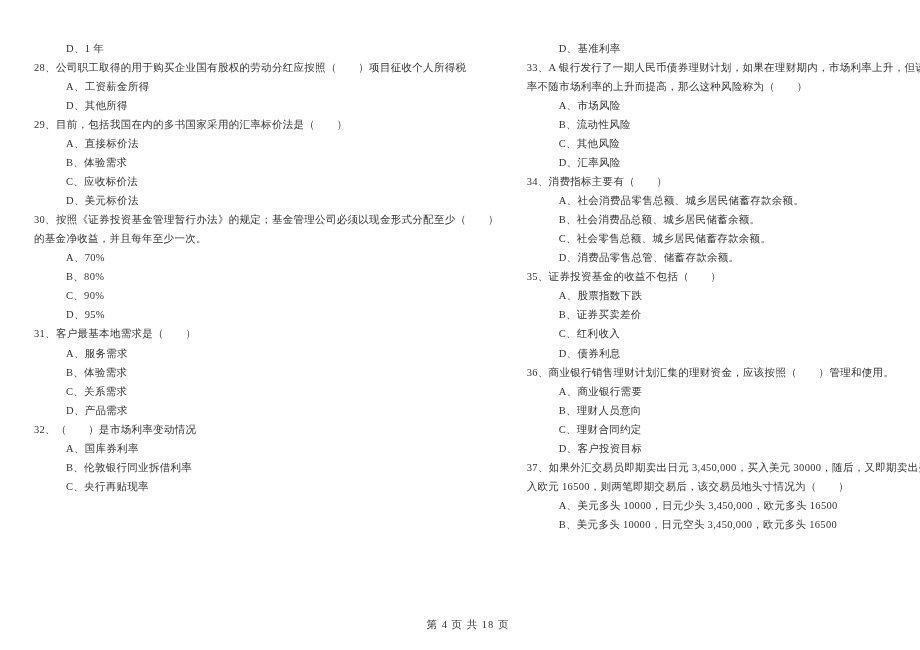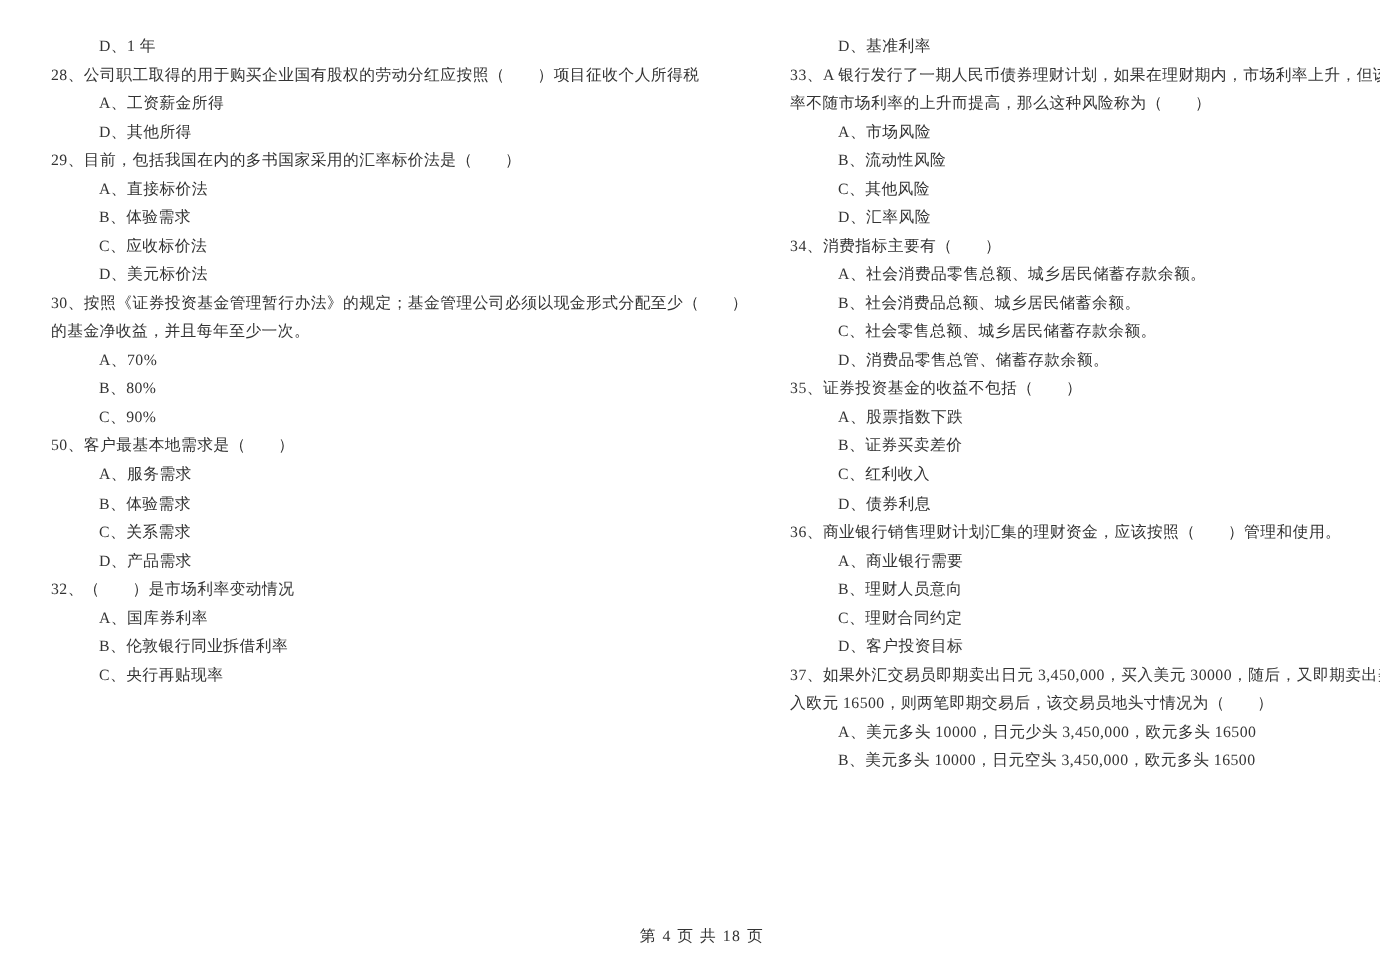--- a/index.html
+++ b/index.html
@@ -10,21 +10,21 @@
       font-family: "SimSun", "宋体", serif;
       font-size: 10.5px;
       color: #333;
       line-height: 1.7;
       overflow: hidden;
       position: relative;
     }
     .page-wrap {
       display: flex;
       flex-direction: row;
-      padding: 23px 34px 0 34px;
+      padding: 40px 34px 0 34px;
       gap: 28px;
       height: 610px;
     }
     .col {
       flex: 1;
       display: flex;
       flex-direction: column;
     }
     .line {
       margin-bottom: 1.2px;
@@ -55,21 +55,22 @@
       <div class="line stem">29、目前，包括我国在内的多书国家采用的汇率标价法是（　　）</div>
       <div class="line opt">A、直接标价法</div>
       <div class="line opt">B、体验需求</div>
       <div class="line opt">C、应收标价法</div>
       <div class="line opt">D、美元标价法</div>
       <div class="line stem">30、按照《证券投资基金管理暂行办法》的规定；基金管理公司必须以现金形式分配至少（　　）</div>
       <div class="line stem">的基金净收益，并且每年至少一次。</div>
       <div class="line opt">A、70%</div>
       <div class="line opt">B、80%</div>
       <div class="line opt">C、90%</div>
-      <div class="line stem">50、客户最基本地需求是（　　）</div>
+      <div class="line opt">D、95%</div>
+      <div class="line stem">31、客户最基本地需求是（　　）</div>
       <div class="line opt">A、服务需求</div>
       <div class="line opt">B、体验需求</div>
       <div class="line opt">C、关系需求</div>
       <div class="line opt">D、产品需求</div>
       <div class="line stem">32、（　　）是市场利率变动情况</div>
       <div class="line opt">A、国库券利率</div>
       <div class="line opt">B、伦敦银行同业拆借利率</div>
       <div class="line opt">C、央行再贴现率</div>
     </div>
   <div class="col" id="col-right">

